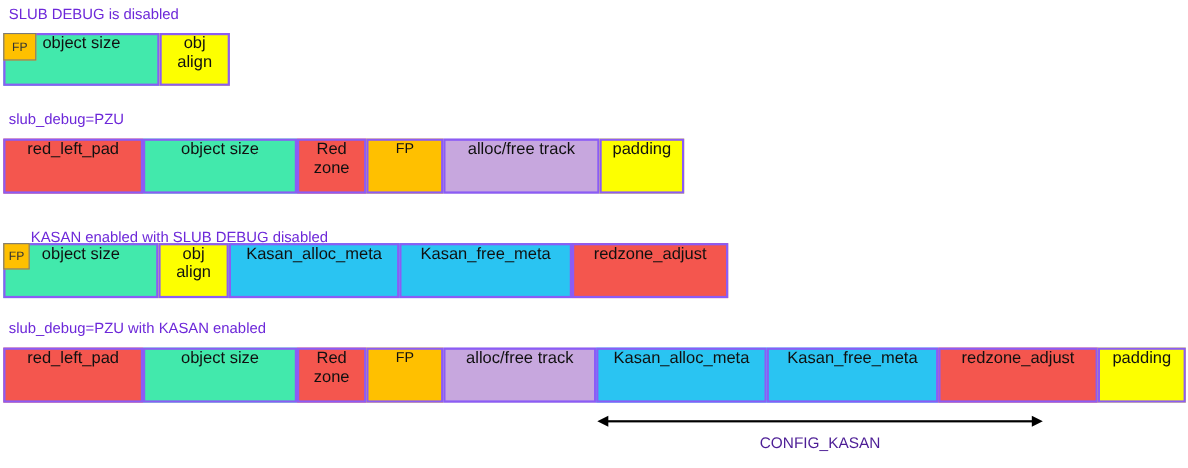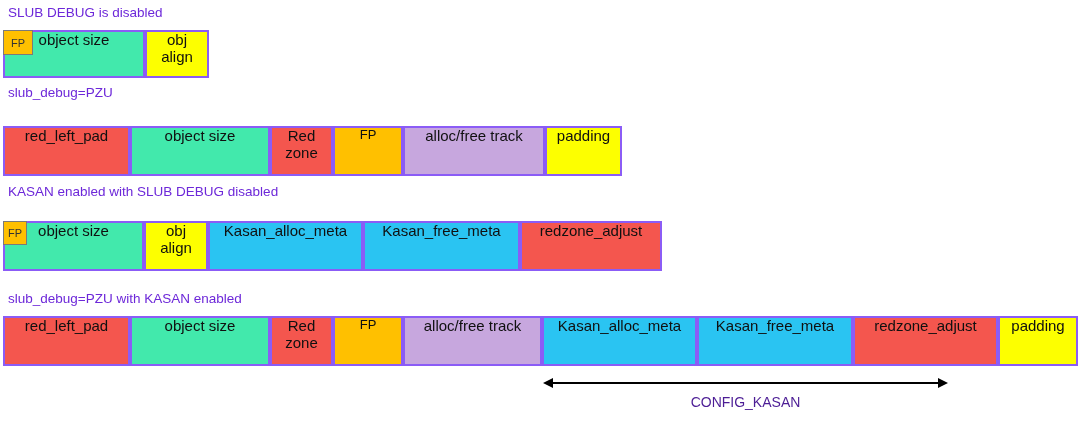--- a/index.html
+++ b/index.html
@@ -66,40 +66,40 @@
 <div class="row-title" style="top: 5px;">SLUB DEBUG is disabled</div>
     <div class="block" style="left: 3px; top: 30px; width: 142px; height: 48px; background: rgb(66, 233, 172);">
       <span>object size</span>
     </div>
     <div class="block" style="left: 145px; top: 30px; width: 64px; height: 48px; background: rgb(253, 255, 0);">
       <span>obj align</span>
     </div>
     <div class="fp-overlay" style="left: 3px; top: 30px; width: 30px; height: 25px; background: rgb(255, 192, 0);">
       <span>FP</span>
     </div>
-    <div class="row-title" style="top: 85px;">slub_debug=PZU</div>
+    <div class="row-title" style="top: 101px;">slub_debug=PZU</div>
     <div class="block" style="left: 3px; top: 126px; width: 127px; height: 50px; background: rgb(244, 86, 78);">
       <span>red_left_pad</span>
     </div>
     <div class="block" style="left: 130px; top: 126px; width: 140px; height: 50px; background: rgb(66, 233, 172);">
       <span>object size</span>
     </div>
     <div class="block" style="left: 270px; top: 126px; width: 63px; height: 50px; background: rgb(244, 86, 78);">
       <span>Red zone</span>
     </div>
     <div class="block fp-cell" style="left: 333px; top: 126px; width: 70px; height: 50px; background: rgb(255, 192, 0);">
       <span>FP</span>
     </div>
     <div class="block" style="left: 403px; top: 126px; width: 142px; height: 50px; background: rgb(199, 167, 222);">
       <span>alloc/free track</span>
     </div>
     <div class="block" style="left: 545px; top: 126px; width: 77px; height: 50px; background: rgb(253, 255, 0);">
       <span>padding</span>
     </div>
-    <div class="row-title" style="top: 184px;">KASAN enabled with SLUB DEBUG disabled</div>
+    <div class="row-title" style="top: 208px; margin-left: 20px;">KASAN enabled with SLUB DEBUG disabled</div>
     <div class="block" style="left: 3px; top: 221px; width: 141px; height: 50px; background: rgb(66, 233, 172);">
       <span>object size</span>
     </div>
     <div class="block" style="left: 144px; top: 221px; width: 64px; height: 50px; background: rgb(253, 255, 0);">
       <span>obj align</span>
     </div>
     <div class="block" style="left: 208px; top: 221px; width: 155px; height: 50px; background: rgb(42, 196, 242);">
       <span>Kasan_alloc_meta</span>
     </div>
     <div class="block" style="left: 363px; top: 221px; width: 157px; height: 50px; background: rgb(42, 196, 242);">

